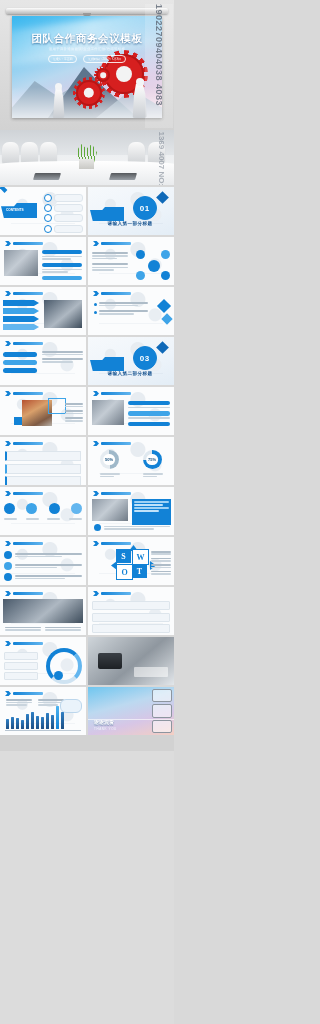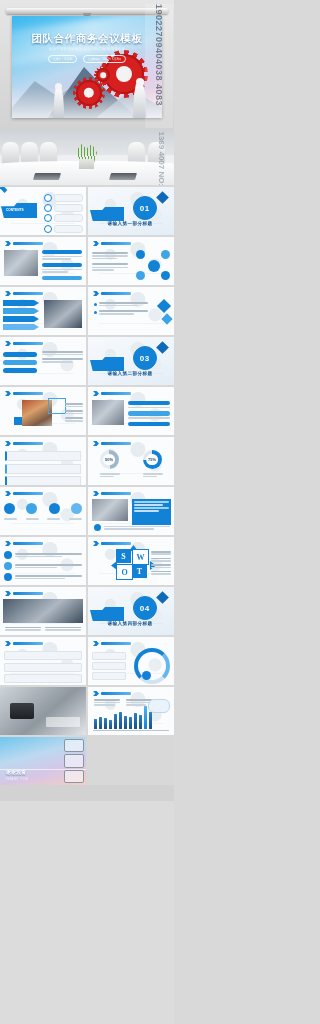--- a/index.html
+++ b/index.html
@@ -561,28 +561,20 @@
             <div class="tline d" style="margin-bottom:1px;"></div>
             <div class="tline"></div>
           </div>
         <div style="flex:1;">
             <div class="tline d" style="margin-bottom:1px;"></div>
             <div class="tline"></div>
           </div>
       </div>
     </div>
 
-    <div class="slide sec">
-      <div class="bgmap"></div>
-        <div class="persp"></div>
-      <div class="folder"></div>
-      <div class="dq" style="left:70px;top:6px;"></div>
-      <div class="numring">04</div>
-      <div class="sectitle">请输入第四部分标题</div>
-    </div>
 
     <div class="slide">
       <div class="bgmap"></div>
         <div class="persp"></div>
       <div class="hdr">
           <div class="chev"></div>
         <div class="bar"></div>
         </div>
       <div style="position:absolute;left:4px;top:14px;right:4px;">
         <div class="card" style="height:7px;margin-bottom:2.6px;"></div>

